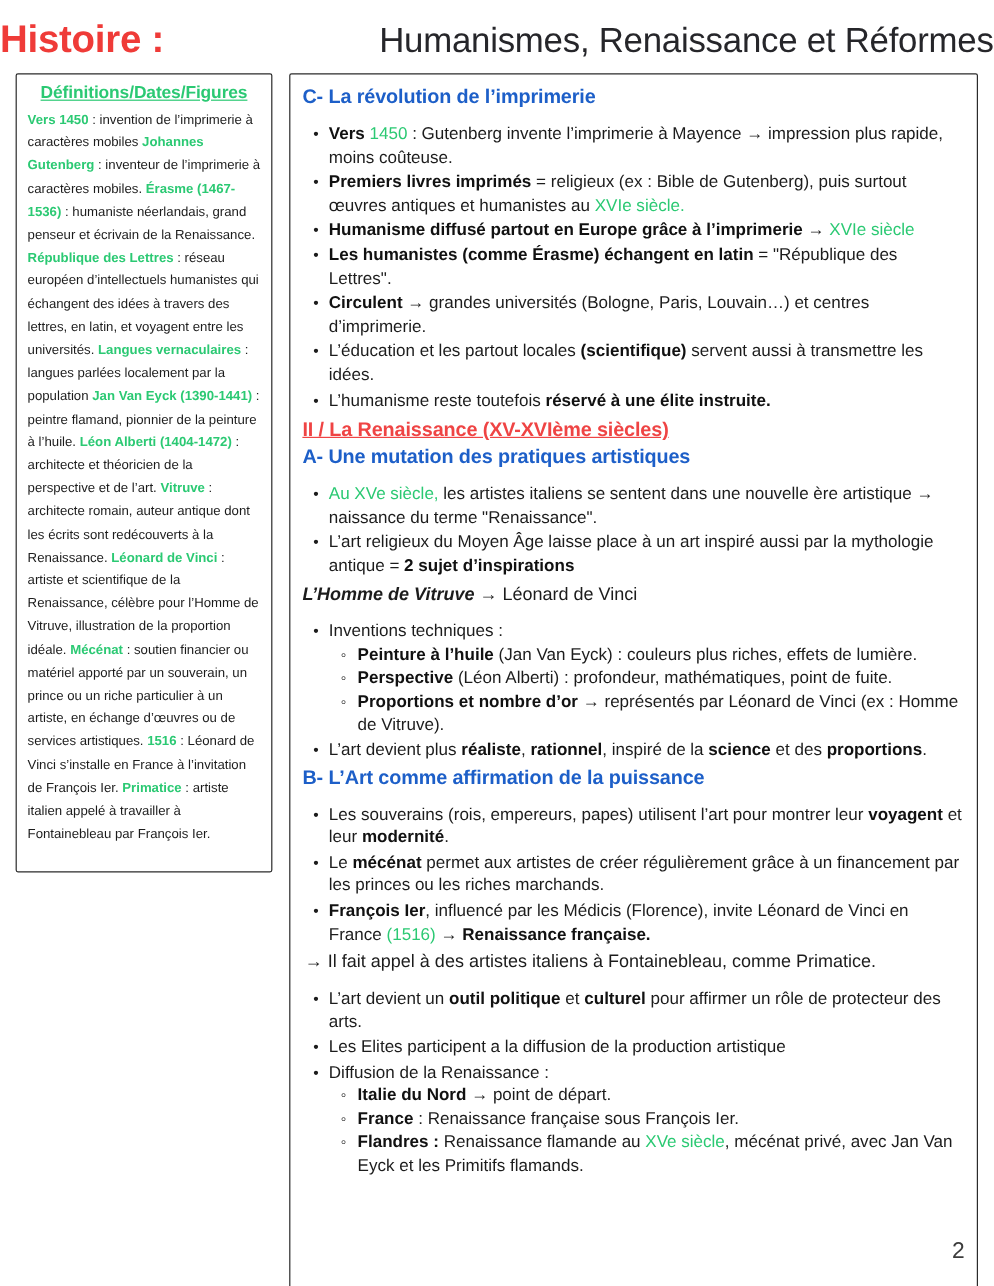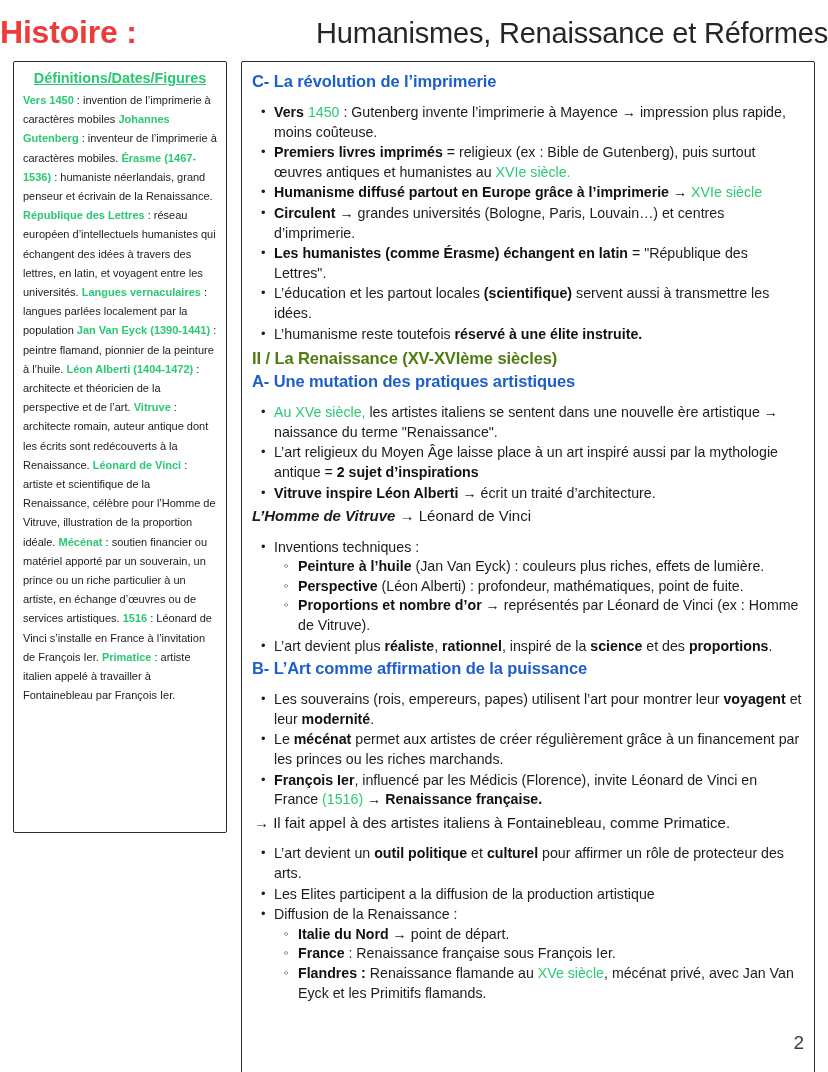--- a/index.html
+++ b/index.html
@@ -52,21 +52,21 @@
     border-radius: 2px;
     background: #fff;
     box-sizing: border-box;
   }
 
   
   .sidebar {
     width: 214px;
     min-width: 214px;
     padding: 8px 9px 10px 9px;
-    height: 772px;
+    height: 666px;
     overflow: hidden;
   }
   .sidebar-title {
     color: #2bc973;
     font-weight: bold;
     font-size: 14.5px;
     text-decoration: underline;
     text-align: center;
     display: block;
     margin-bottom: 5px;
@@ -91,24 +91,25 @@
   }
 
   h2.sec-blue {
     color: #1d5fc8;
     font-size: 16.5px;
     font-weight: bold;
     margin: 2px 0 4px 0;
     letter-spacing: -0.1px;
   }
   h2.sec-red {
-    color: #4d7c0f;
+    color: #ef4444;
     font-size: 16.5px;
     font-weight: bold;
     margin: 5px 0 4px 0;
+    text-decoration: underline;
     letter-spacing: -0.1px;
   }
 
   ul.bullets {
     margin: 12px 0 3px 0;
     padding-left: 22px;
     list-style: none;
   }
   ul.bullets > li {
     position: relative;
@@ -182,34 +183,33 @@
   </div>
 
   <div class="box main">
 
     <h2 class="sec-blue">C- La révolution de l’imprimerie</h2>
 
     <ul class="bullets">
       <li><b>Vers</b> <span class="grn">1450</span><span> : Gutenberg invente l’imprimerie à Mayence</span> <span class="arrow">→</span><span> impression plus rapide, moins coûteuse.</span></li>
       <li><b>Premiers livres imprimés</b><span> = religieux (ex : Bible de Gutenberg), puis surtout œuvres antiques et humanistes au </span><span class="grn">XVIe siècle.</span></li>
       <li><b>Humanisme diffusé partout en Europe grâce à l’imprimerie</b> <span class="arrow">→</span> <span class="grn">XVIe siècle</span></li>
+      <li><b>Les humanistes (comme Érasme) échangent en latin</b><span> = "République des Lettres".</span></li>
       <li><b>Circulent</b> <span class="arrow">→</span><span> grandes universités (Bologne, Paris, Louvain…) et centres d’imprimerie.</span></li>
-      <li><b>Les humanistes (comme Érasme) échangent en latin</b><span> = "République des Lettres".</span></li>
       <li><span>L’éducation et les partout locales </span><b>(scientifique)</b><span> servent aussi à transmettre les idées.</span></li>
       <li><span>L’humanisme reste toutefois </span><b>réservé à une élite instruite.</b></li>
     </ul>
 
     <h2 class="sec-red">II / La Renaissance (XV-XVIème siècles)</h2>
 
     <h2 class="sec-blue">A- Une mutation des pratiques artistiques</h2>
 
     <ul class="bullets">
       <li><span class="grn">Au XVe siècle,</span><span> les artistes italiens se sentent dans une nouvelle ère artistique</span> <span class="arrow">→</span><span> naissance du terme "Renaissance".</span></li>
       <li><span>L’art religieux du Moyen Âge laisse place à un art inspiré aussi par la mythologie antique = </span><b>2 sujet d’inspirations</b></li>
-      <li><b>Vitruve inspire Léon Alberti</b> <span class="arrow">→</span><span> écrit un traité d’architecture.</span></li>
     </ul>
 
     <p class="lead-line"><span class="bi">L’Homme de Vitruve</span> <span class="arrow">→</span><span> Léonard de Vinci</span></p>
 
     <ul class="bullets">
       <li><span>Inventions techniques :</span>
         <ul class="sub">
           <li><b>Peinture à l’huile</b><span> (Jan Van Eyck) : couleurs plus riches, effets de lumière.</span></li>
           <li><b>Perspective</b><span> (Léon Alberti) : profondeur, mathématiques, point de fuite.</span></li>
           <li><b>Proportions et nombre d’or</b> <span class="arrow">→</span><span> représentés par Léonard de Vinci (ex : Homme de Vitruve).</span></li>

